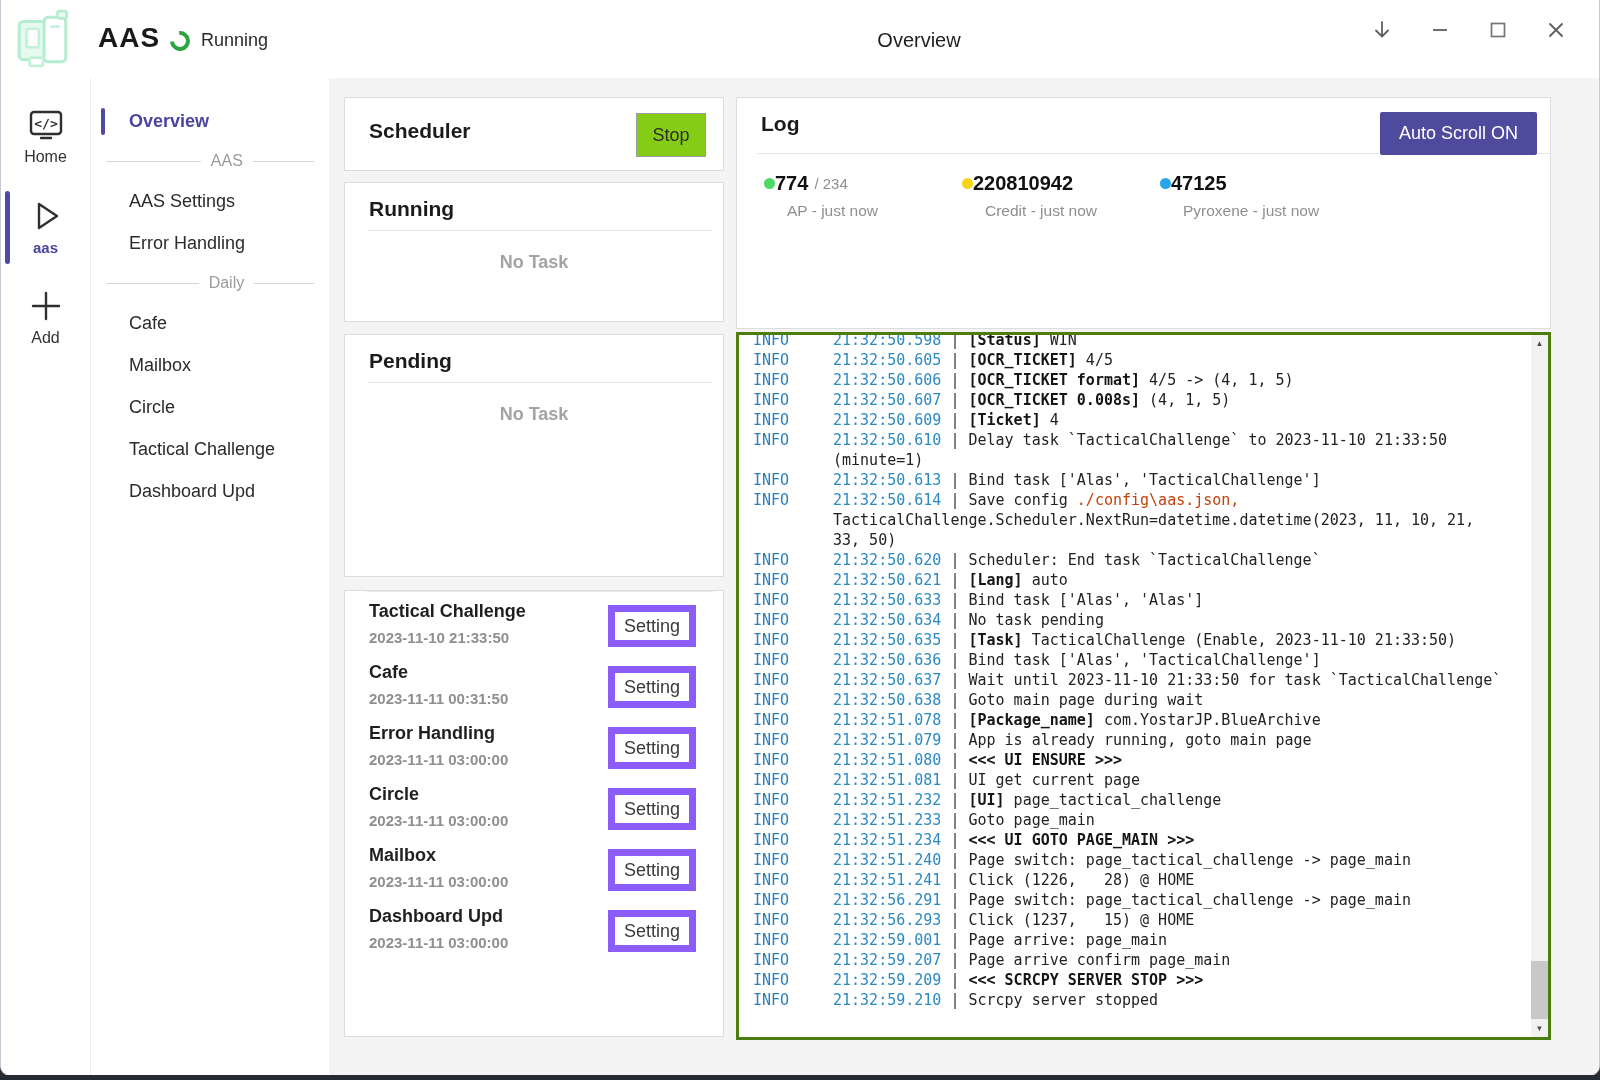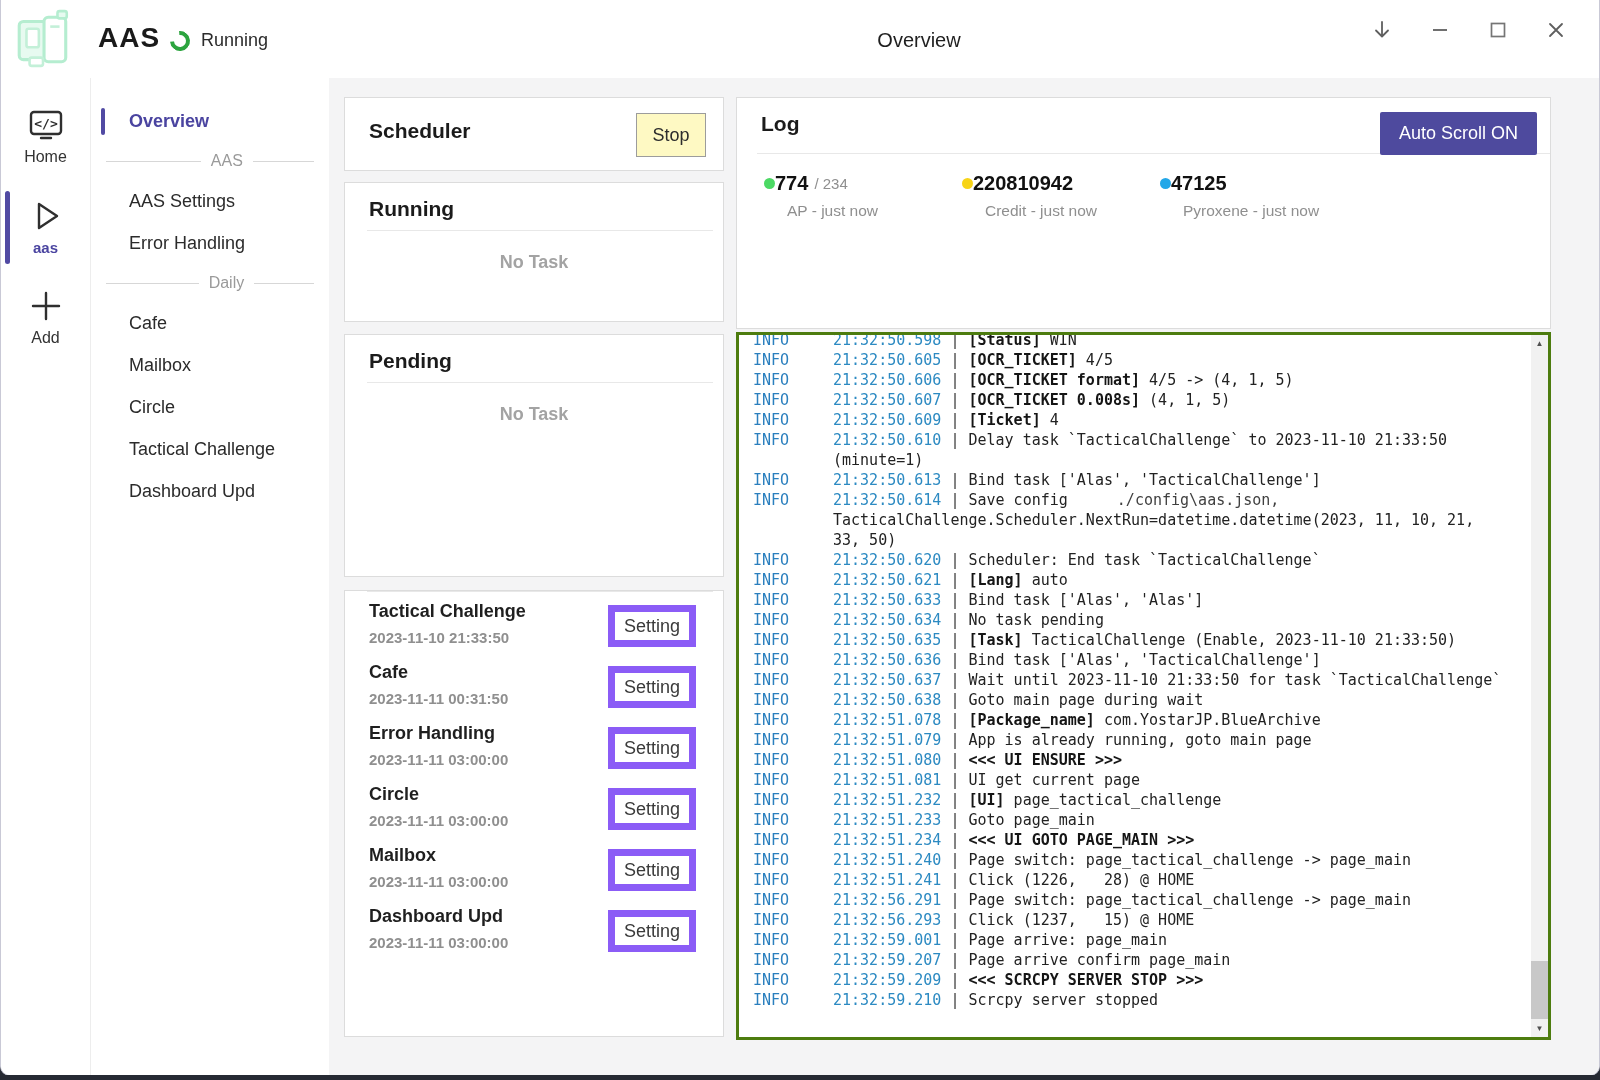--- a/index.html
+++ b/index.html
@@ -42,21 +42,21 @@
   .nav-div-label { color:#9a9a9a; font-size:16px; }
   
   .content { position:absolute; top:78px; left:328px; right:0; bottom:0; background:#f4f4f5; }
   .card { position:absolute; background:#fff; border:1px solid #dcdcdc; }
   .card-title { padding:14px 0 9px 24px; font-size:21px; font-weight:600; color:#1b1b1b; }
   .card-divider { height:1px; background:#e8e8e8; margin:0 10px 0 22px; }
   .no-task { color:#a3a3a3; font-size:18px; font-weight:600; text-align:center; margin-top:21px; }
   
   #card-scheduler { left:15px; top:19px; width:380px; height:74px; }
   #card-scheduler .card-title { padding-top:21px; }
-  .stop-btn { position:absolute; right:17px; top:15px; width:70px; height:44px; background:#fef9c3; border:1px solid #9c9c9c; font-size:18px; color:#2d2d2d; font-family:inherit;text-align:center; }
+  .stop-btn { position:absolute; right:17px; top:15px; width:70px; height:44px; background:#84cc16; border:1px solid #9c9c9c; font-size:18px; color:#2d2d2d; font-family:inherit;text-align:center; }
   #card-running { left:15px; top:104px; width:380px; height:140px; }
   #card-pending { left:15px; top:256px; width:380px; height:243px; }
   
   #card-waiting { left:15px; top:512px; width:380px; height:447px; }
   .wait-list { padding:4px 24px 0 24px; }
   .wait-item { position:relative; height:61px; }
   .wait-name { font-size:18px; font-weight:700; color:#1f1f1f; padding-top:5px; }
   .wait-date { font-size:15px; font-weight:600; color:#8f8f8f; margin-top:7px; }
   .wait-setting { position:absolute; right:3px; top:9px; width:88px; height:42px; background:#fff; border:7px solid #8b5cf6; font-size:18px; color:#3a3a3a; font-family:inherit; }
   
@@ -73,21 +73,21 @@
   
   #log-view { left:407px; top:254px; width:815px; height:708px; background:#fff; border:3px solid #4d7c0f; position:absolute; overflow:hidden; }
   .log-lines { position:absolute; left:0; top:0; right:17px; bottom:0; padding:6px 0 0 14px; overflow:hidden; }
   .log-row { display:flex; font-family:"DejaVu Sans Mono", monospace; font-size:15px; line-height:20px; color:#222; }
   .log-row:first-child { margin-top:-11px; }
   .lv { flex:0 0 80px; color:#2a7fbe; }
   .rest { flex:0 0 676px; width:676px; white-space:pre-wrap; }
   .t { color:#2c8ac2; }
   .p { color:#3c3c3c; }
   .seg-bold { font-weight:bold; color:#151515; }
-  .seg-magenta { color:#404040;margin-left:40px; }
+  .seg-magenta { color:#c2410c; }
   
   .v-scrollbar { position:absolute; top:0; right:0; width:17px; height:100%; background:#f1f1f1; }
   .sb-btn { position:absolute; left:0; width:17px; height:17px; display:flex; align-items:center; justify-content:center; font-size:8px; color:#505050; }
   .sb-up { top:0; } .sb-down { bottom:0; }
   .sb-thumb { position:absolute; left:0; right:0; bottom:18px; height:58px; background:#c8c8c8; }
   
   .bottom-strip { position:absolute; left:0; right:0; bottom:0; height:5px; background:#262a33; }
 </style>
 </head>
 <body>

